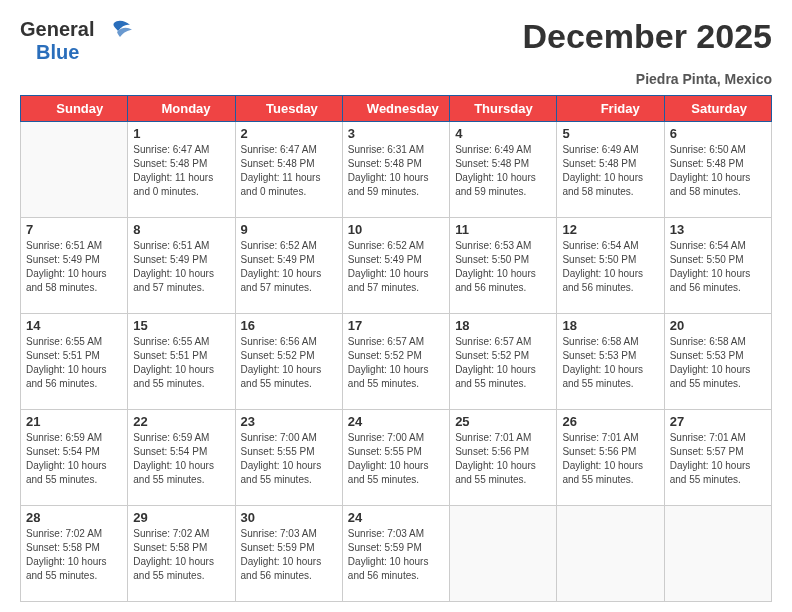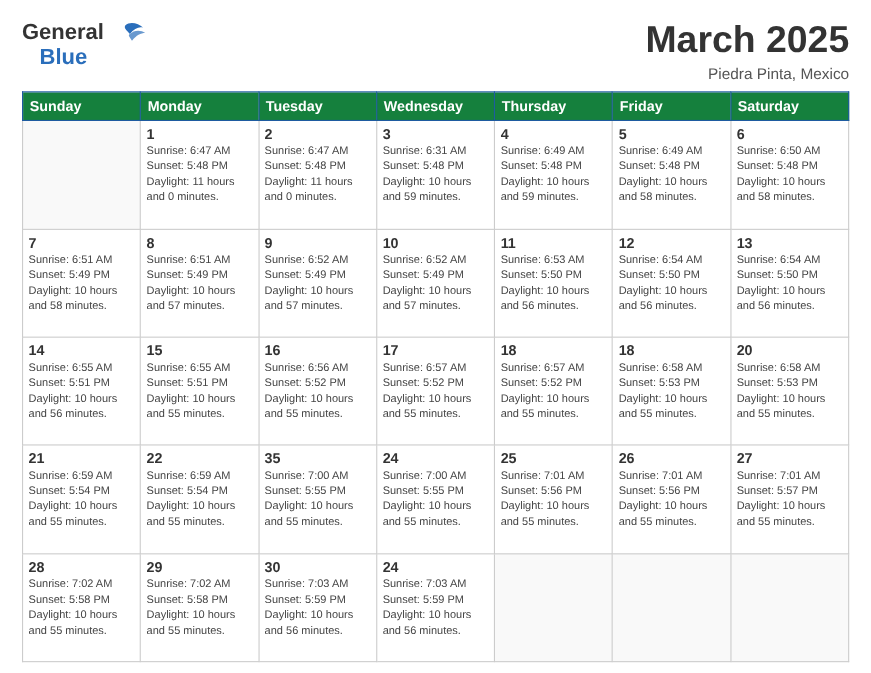--- a/index.html
+++ b/index.html
@@ -28,34 +28,35 @@
     }
     .title-month {
       font-size: 34px;
       font-weight: bold;
       color: #333;
       line-height: 1.1;
     }
     .title-location {
       font-size: 14px;
       color: #555;
-      margin-top: 4px;
+      margin-top: 16px;
+      font-weight: bold;
     }
     .calendar {
       flex: 1;
       border: 1px solid #ccc;
       border-collapse: collapse;
       width: 100%;
       table-layout: fixed;
     }
     .calendar th {
-      background: #15803d;
+      background: #ef4444;
       color: #fff;
-      text-align: left;
-      padding: 5px 6px;
+      text-align: right;
+      padding: 5px 24px;
       font-size: 13px;
       font-weight: bold;
       border: 1px solid #1e5ba0;
     }
     .calendar td {
       border: 1px solid #ccc;
       vertical-align: top;
       padding: 4px 5px;
       font-size: 10.5px;
       color: #333;
@@ -110,21 +111,21 @@
         <svg class="bird-svg" width="36" height="22" viewBox="0 0 36 22">
           <path d="M18 4 C22 0, 30 2, 34 6 C30 5, 26 7, 22 12 C20 9, 16 7, 18 4Z" fill="#2a6ebb"></path>
           <path d="M22 12 C26 8, 32 8, 36 11 C32 11, 28 13, 24 18 C22 15, 20 13, 22 12Z" fill="#2a6ebb" opacity="0.7"></path>
         </svg>
       </div>
       <div>
         <span class="blue-text">Blue</span>
       </div>
     </div>
     <div class="title-block">
-      <div class="title-month">March 2025</div>
+      <div class="title-month">December 2025</div>
       <div class="title-location">Piedra Pinta, Mexico</div>
     </div>
   </div>
 
   <table class="calendar" id="cal-table">
     <thead>
       <tr id="cal-header">
           <th>Sunday</th>
           <th>Monday</th>
           <th>Tuesday</th>
@@ -335,21 +336,21 @@
           <td>
             <span class="day-num">22</span>
             <div class="day-info">
               <div>Sunrise: 6:59 AM</div>
               <div>Sunset: 5:54 PM</div>
               <div>Daylight: 10 hours</div>
               <div>and 55 minutes.</div>
             </div>
           </td>
           <td>
-            <span class="day-num">35</span>
+            <span class="day-num">23</span>
             <div class="day-info">
               <div>Sunrise: 7:00 AM</div>
               <div>Sunset: 5:55 PM</div>
               <div>Daylight: 10 hours</div>
               <div>and 55 minutes.</div>
             </div>
           </td>
           <td>
             <span class="day-num">24</span>
             <div class="day-info">

